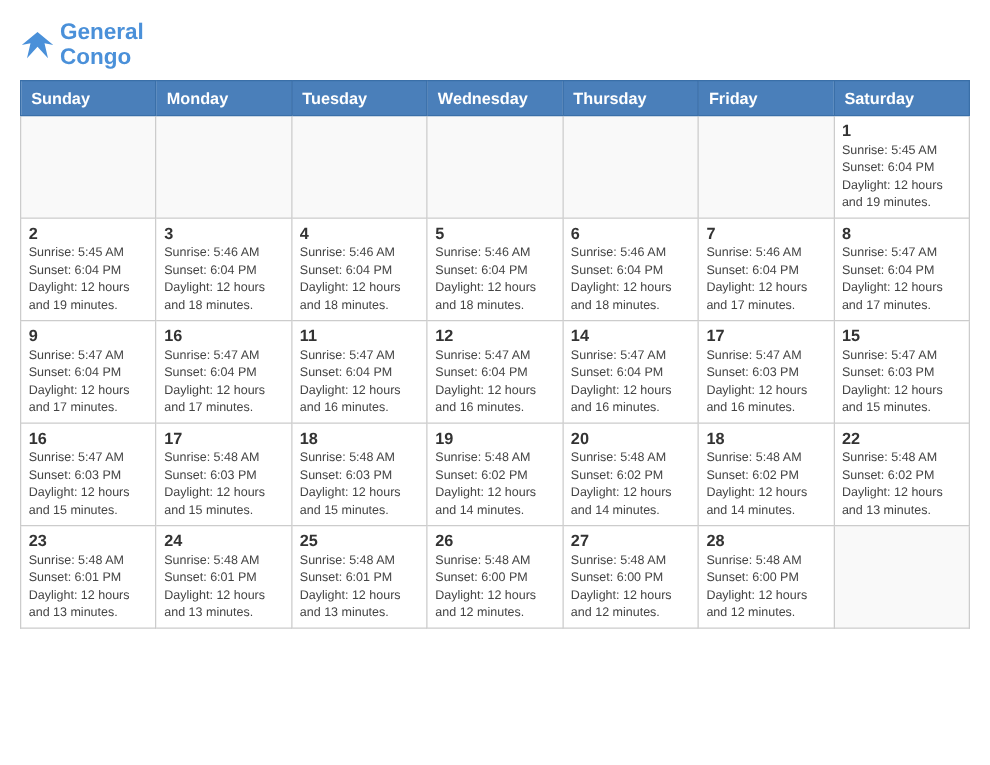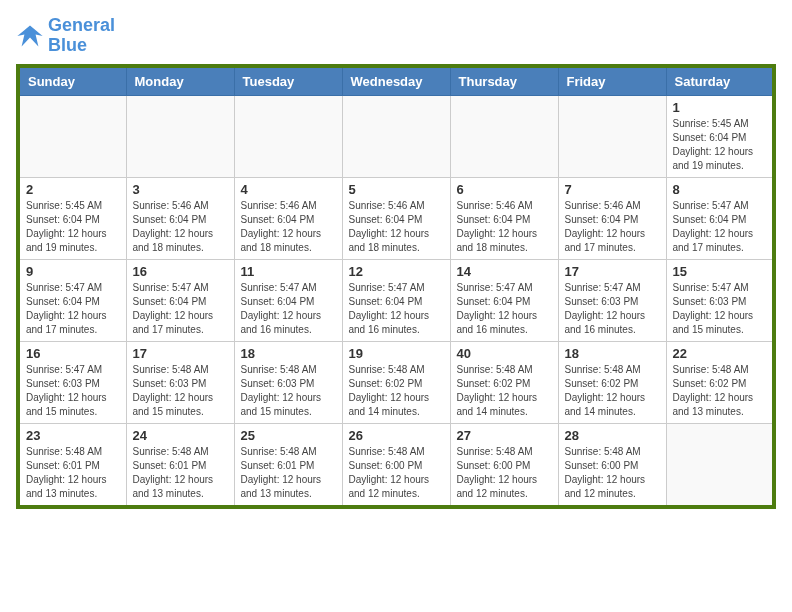--- a/index.html
+++ b/index.html
@@ -42,21 +42,21 @@
       color: #555;
       font-weight: normal;
     }
     .subtitle {
       font-size: 14px;
       color: #555;
     }
     .calendar {
       width: 100%;
       border-collapse: collapse;
-      border: 4px solid #4d7c0f;
+      border: 1px solid #4d7c0f;
     }
     .calendar th {
       background-color: #4a7fba;
       color: #fff;
       font-size: 13px;
       font-weight: bold;
       padding: 6px 8px;
       text-align: left;
       border: 1px solid #3a6fa8;
     }
@@ -88,21 +88,21 @@
 </head>
 <body>
 
 <div class="header">
   <div class="logo">
     <svg class="logo-bird" viewBox="0 0 40 40">
       <polygon points="20,5 38,20 28,18 32,35 20,22 8,35 12,18 2,20" fill="#4a90d9"></polygon>
     </svg>
     <div class="logo-text">
       <div><span>General</span></div>
-      <div style="color:#4a90d9;"><span>Blue</span></div>
+      <div style="color:#4a90d9;"><span>Congo</span></div>
     </div>
   </div>
   <div class="title-section">
   </div>
 </div>
 
 <table class="calendar">
   <thead>
     <tr>
     <th>Sunday</th>
@@ -255,21 +255,21 @@
 and 15 minutes.</div>
         </td>
         <td>
           <span class="day-number">19</span>
           <div class="day-info" style="white-space: pre-line;">Sunrise: 5:48 AM
 Sunset: 6:02 PM
 Daylight: 12 hours
 and 14 minutes.</div>
         </td>
         <td>
-          <span class="day-number">40</span>
+          <span class="day-number">20</span>
           <div class="day-info" style="white-space: pre-line;">Sunrise: 5:48 AM
 Sunset: 6:02 PM
 Daylight: 12 hours
 and 14 minutes.</div>
         </td>
         <td>
           <span class="day-number">18</span>
           <div class="day-info" style="white-space: pre-line;">Sunrise: 5:48 AM
 Sunset: 6:02 PM
 Daylight: 12 hours

